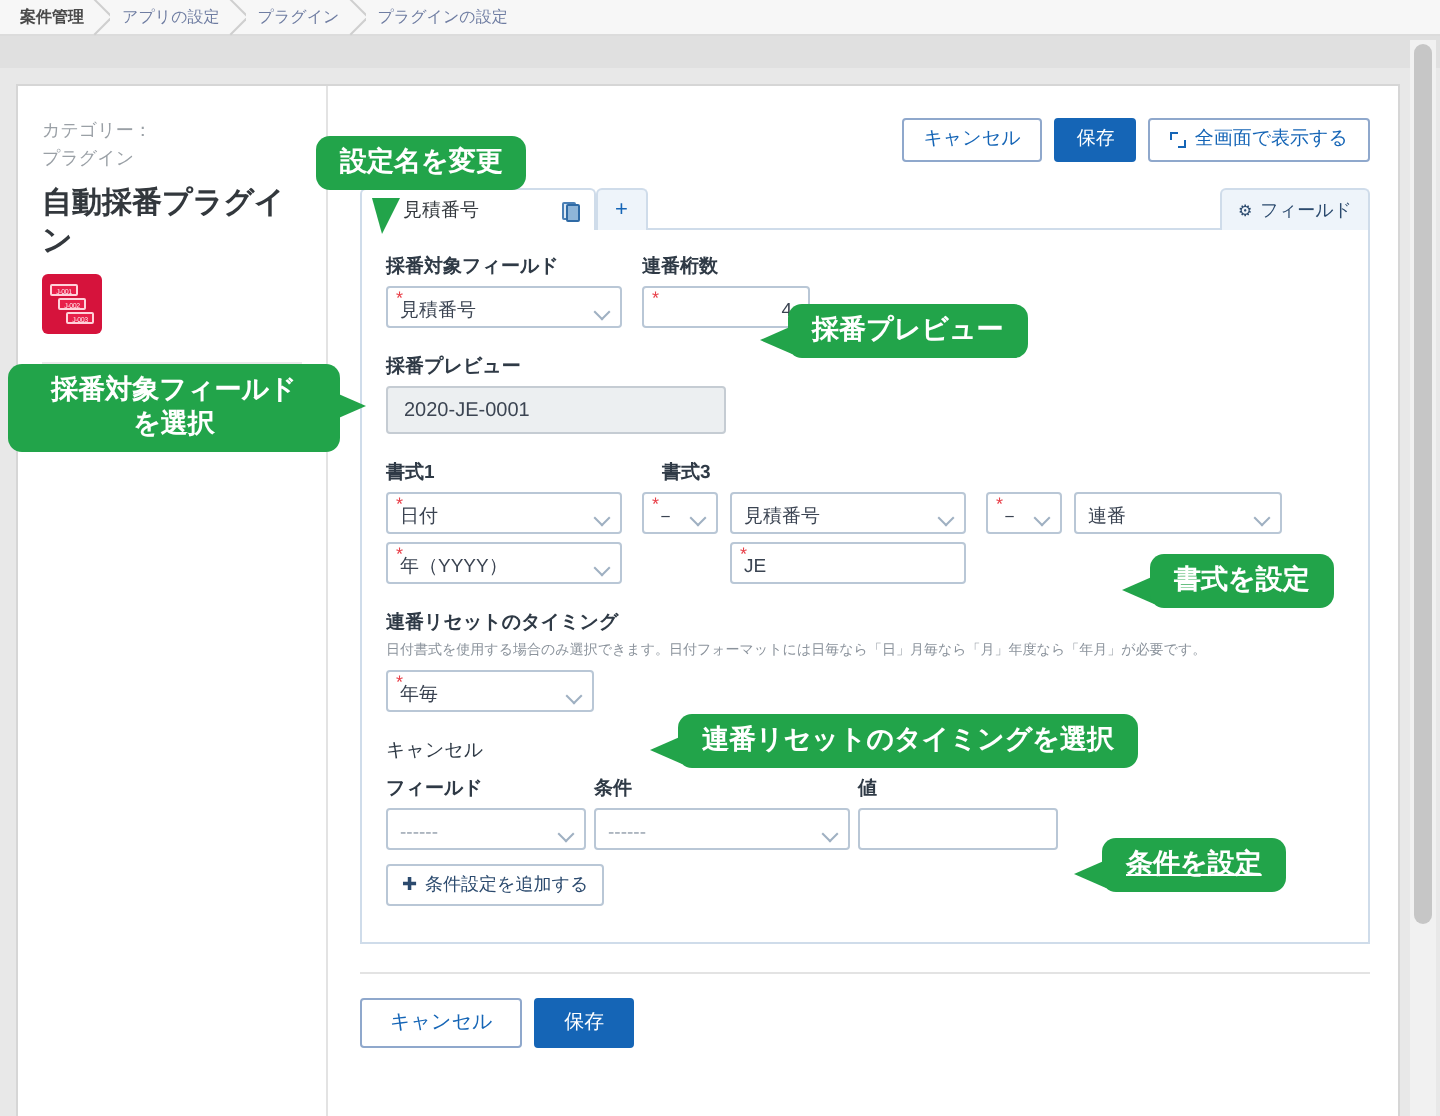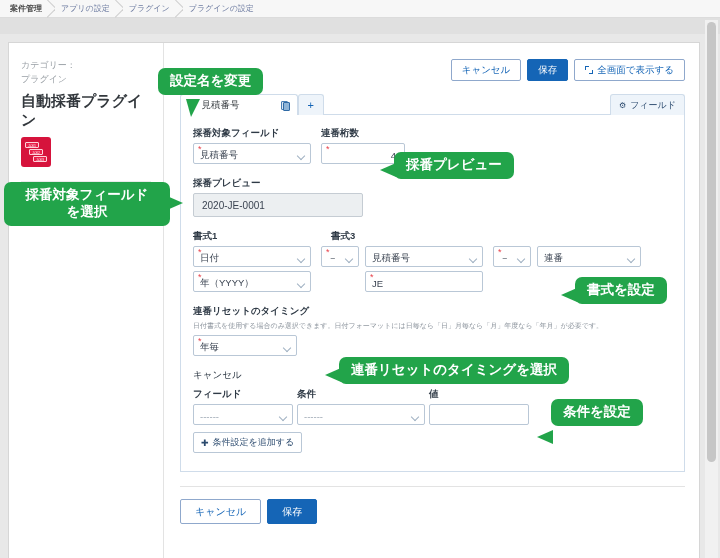--- a/index.html
+++ b/index.html
@@ -364,17 +364,17 @@
 <div class="tail tail-left" style="left:380px; top:163px;"></div>
 <div class="callout" style="left:394px; top:152px;">採番プレビュー</div>
 
 <div class="tail tail-left" style="left:561px; top:288px;"></div>
 <div class="callout" style="left:575px; top:277px;">書式を設定</div>
 
 <div class="tail tail-left" style="left:325px; top:368px;"></div>
 <div class="callout" style="left:339px; top:357px;">連番リセットのタイミングを選択</div>
 
 <div class="tail tail-left" style="left:537px; top:430px;"></div>
-<div class="callout" style="left:551px; top:399px;">条件を設定</div>
+<div class="callout" style="left:551px; top:419px;text-decoration:underline;">条件を設定</div>
 
 <div class="scrollbar">
   <div class="scrollthumb"></div>
 </div>
 
 </body></html>

